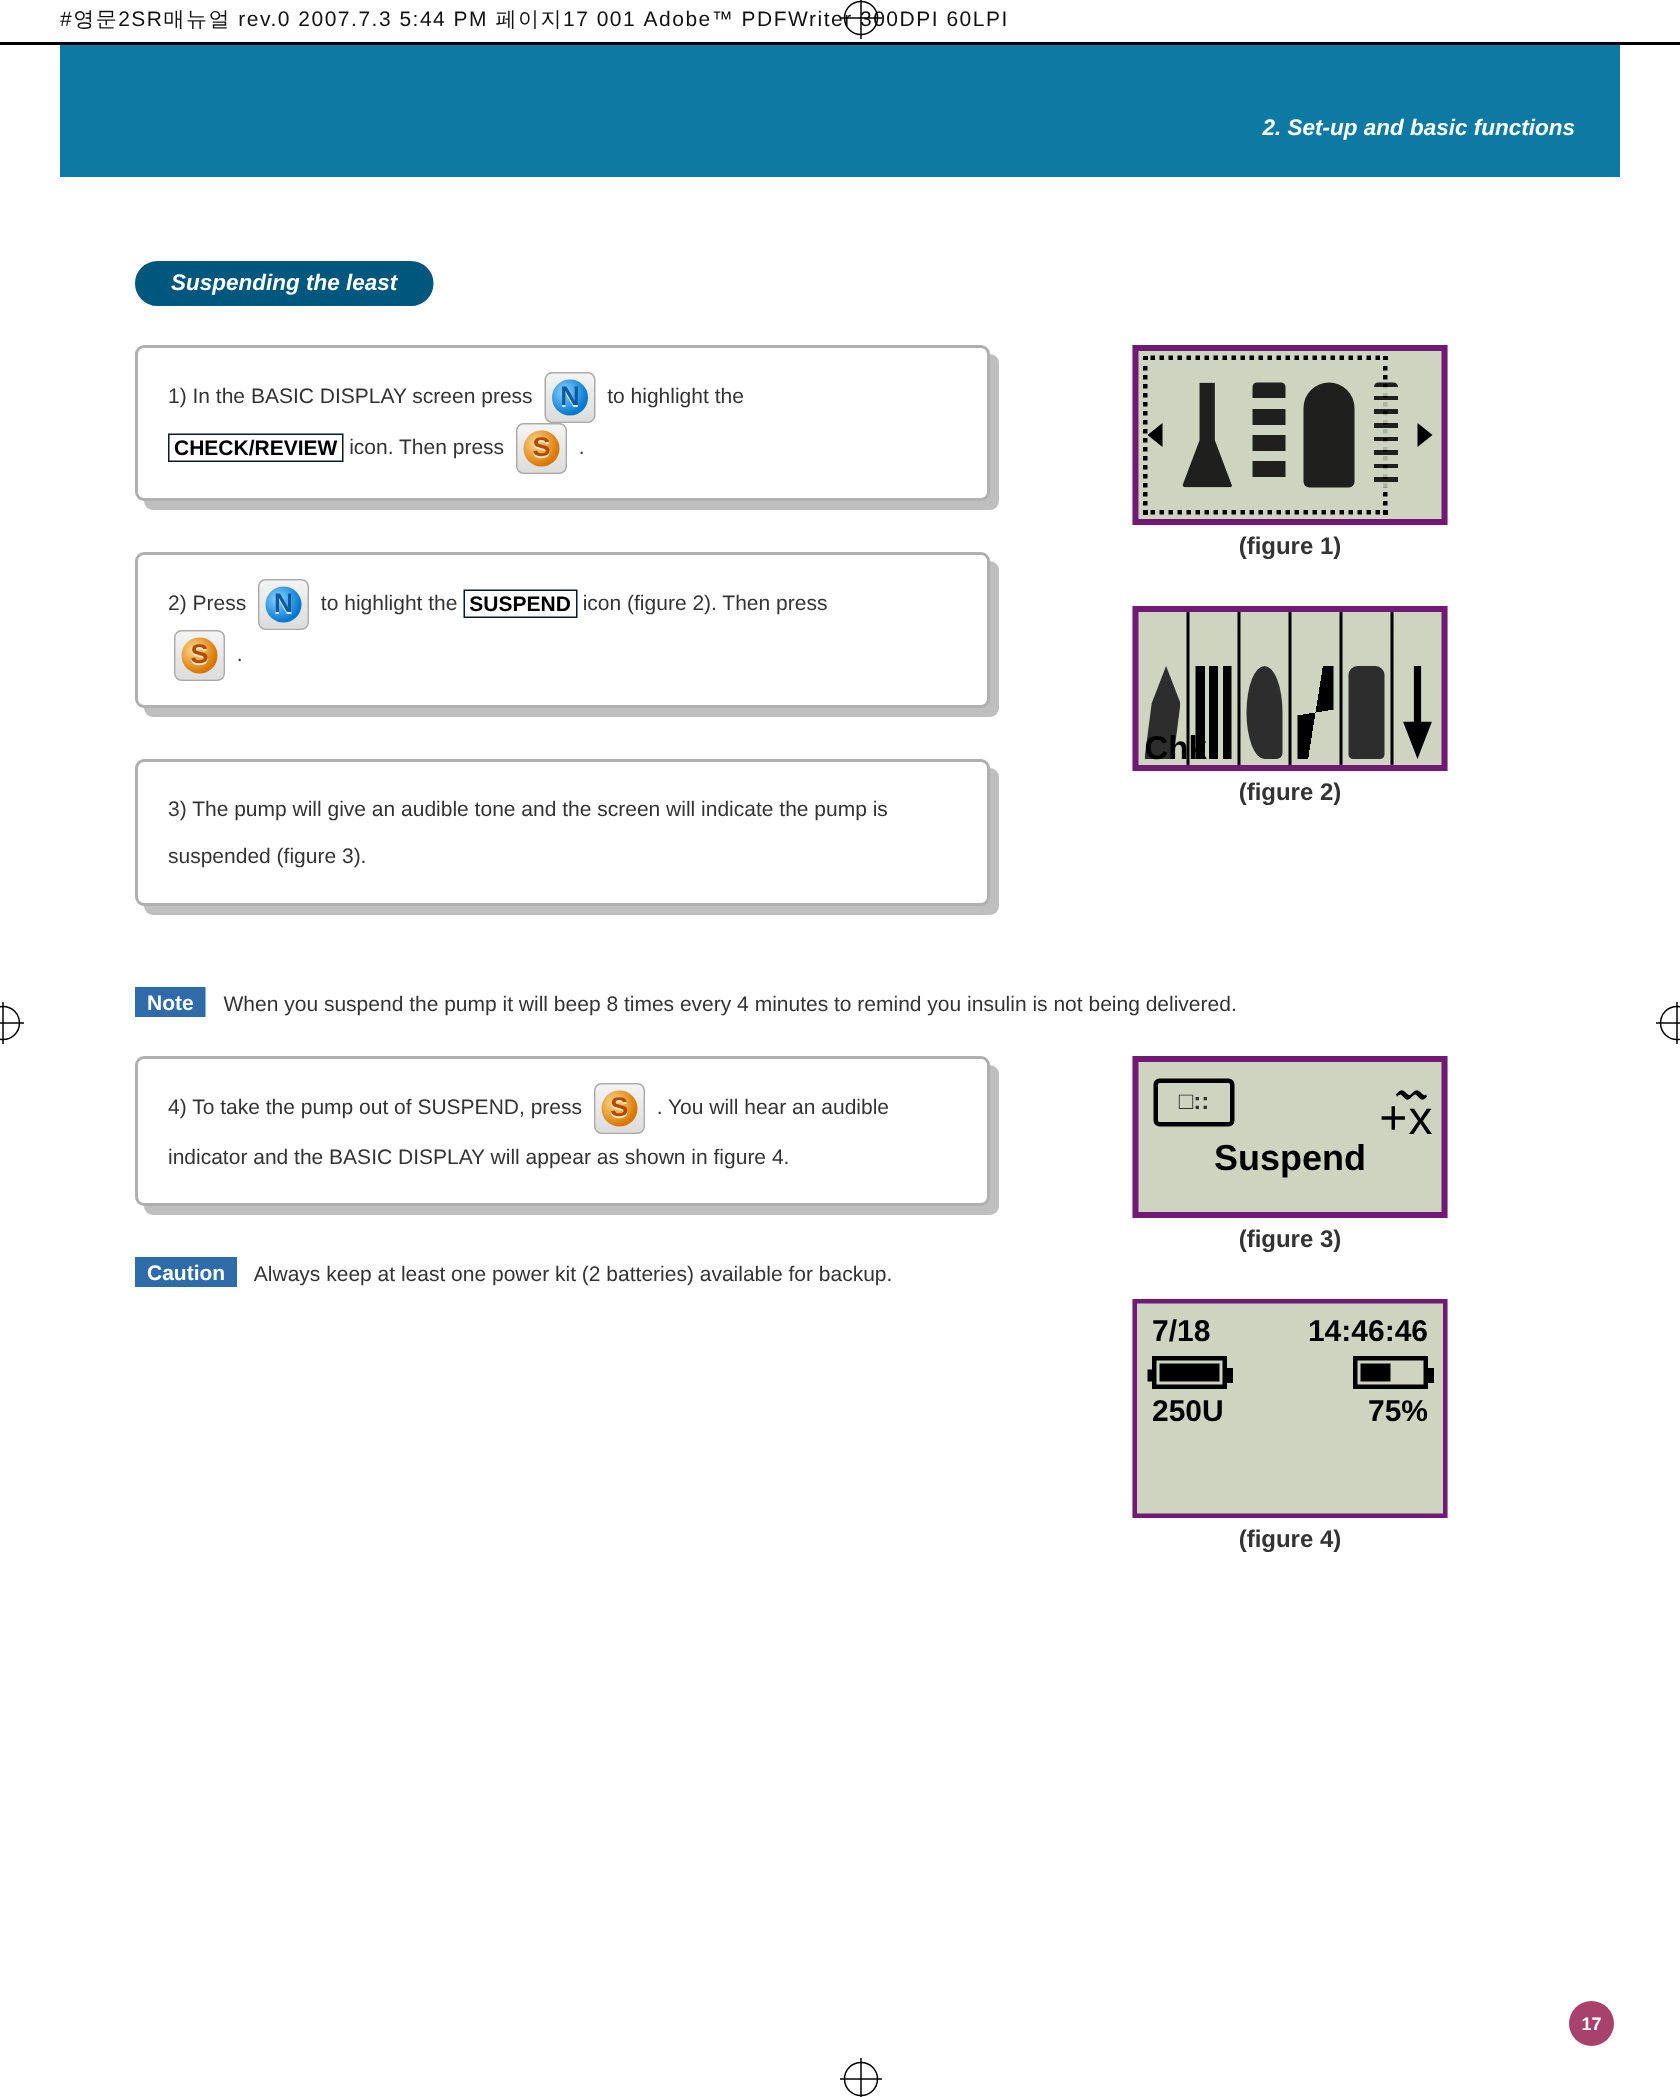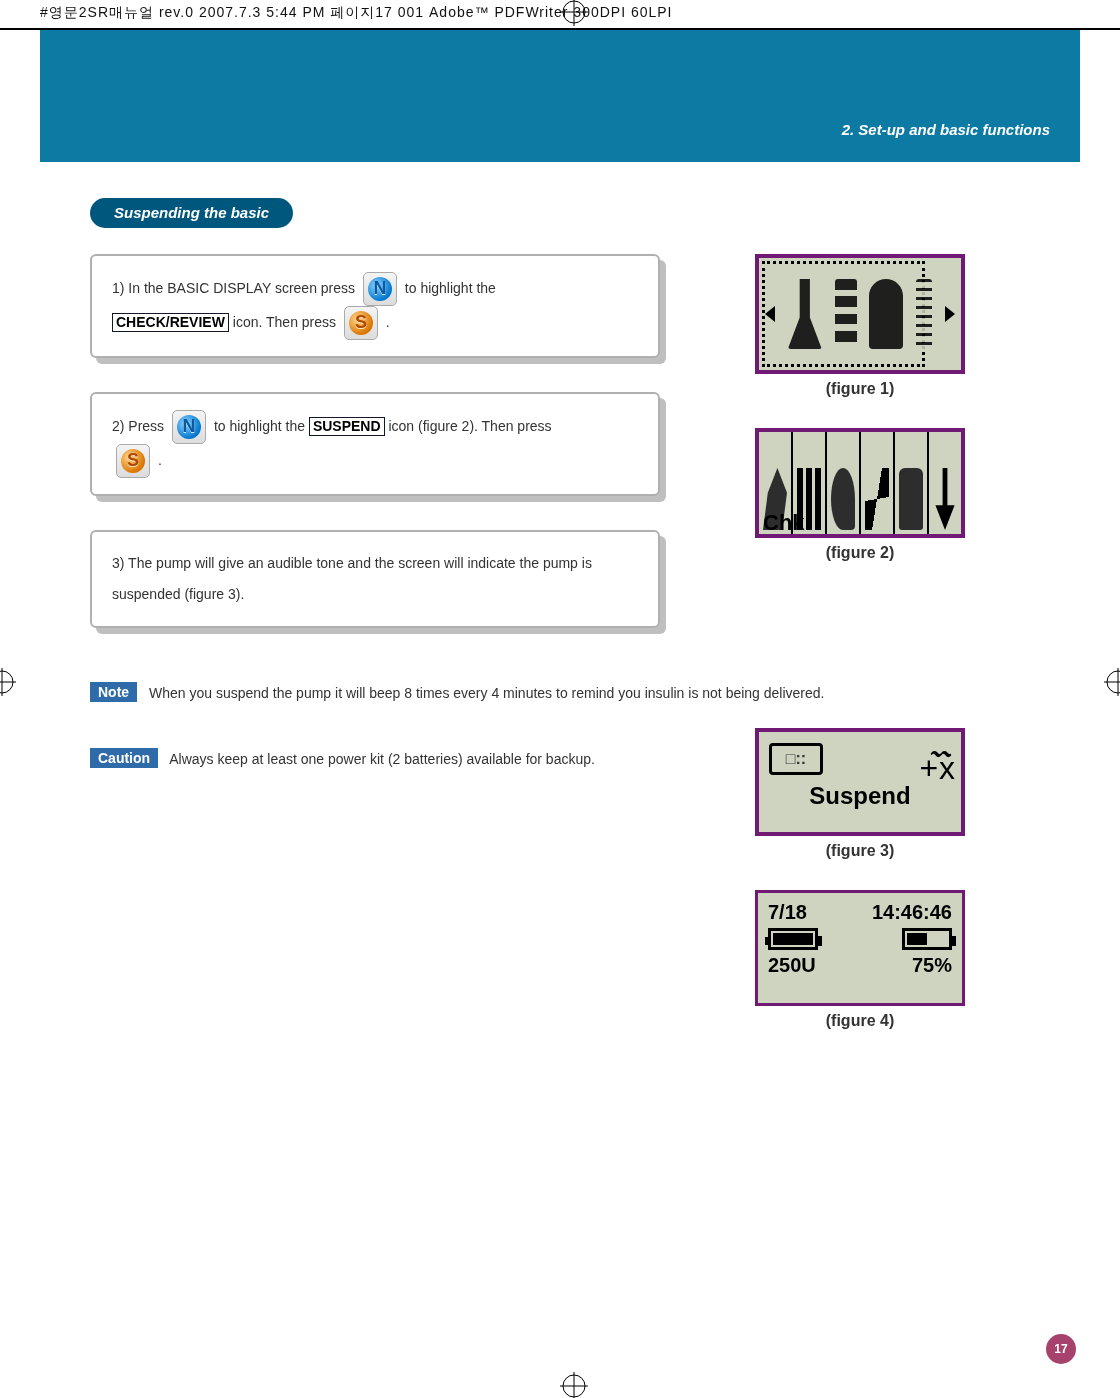--- a/index.html
+++ b/index.html
@@ -39,22 +39,22 @@
   .crop-bottom{
     position:absolute; bottom:-2px; left:560px;
   }
   .crop-left{ position:absolute; top:668px; left:-12px;}
   .crop-right{ position:absolute; top:668px; right:-12px;}
 
   .crop svg{display:block}
 
   .banner{
     background:var(--banner);
-    height:132px;
-    margin:0 40px 36px 40px;
+    height:88px;
+    margin:0 40px 56px 40px;
     position:relative;
   }
   .breadcrumb{
     position:absolute;
     right:30px;
     bottom:24px;
     color:#fff;
     font-weight:bold;
     font-style:italic;
     font-size:15px;
@@ -169,21 +169,21 @@
     display:inline-block;
   }
   .fig-caption{
     font-weight:bold;
     font-size:16px;
     margin-top:6px;
   }
   .fig1{ width:210px; height:120px; padding:6px; position:relative;}
   .fig2{ width:210px; height:110px; position:relative;}
   .fig3{ width:210px; height:108px; padding:8px 10px;}
-  .fig4{ width:210px; height:116px; padding:8px 10px; border-width:3px;}
+  .fig4{ width:210px; height:146px; padding:8px 10px; border-width:3px;}
 
   .fig1-row{display:flex;justify-content:space-between;align-items:center;height:100%}
   .fig-icon{width:34px;height:70px;background:#000;opacity:.85;border-radius:3px}
   .fig-icon.magn{clip-path:polygon(35% 0,65% 0,65% 55%,100% 100%,0 100%,35% 55%)}
   .fig-icon.person{border-radius:18px 18px 4px 4px}
   .fig-icon.bars{background:linear-gradient(#000 0 15%,transparent 15% 25%,#000 25% 40%,transparent 40% 50%,#000 50% 65%,transparent 65% 75%,#000 75% 90%,transparent 90%);width:22px}
   .fig-icon.scale{background:repeating-linear-gradient(#000 0 3px,var(--lcd) 3px 9px);width:16px}
   .fig-arrow{width:0;height:0;border-top:8px solid transparent;border-bottom:8px solid transparent;border-right:10px solid #000}
   .fig-arrow.r{border-right:none;border-left:10px solid #000}
   .dotbox{border:3px dotted #000;position:absolute;inset:3px 36px 3px 3px;}
@@ -263,21 +263,21 @@
         <line x1="0" y1="14" x2="28" y2="14" stroke="#000"></line>
       </svg>
   </span>
 
   <div class="banner">
     <div class="breadcrumb">2. Set-up and basic functions</div>
   </div>
 
   <div class="content">
 
-    <div class="section-pill">Suspending the basic</div>
+    <div class="section-pill">Suspending the least</div>
 
     <div class="two-col">
 
       <div class="steps-col">
 
         <div class="step-box">
           <div class="step-shadow"></div>
           <div class="step-inner">
             <span>1) In the BASIC DISPLAY screen press </span>
             <span class="btn-icon btn-n"><span class="circ"></span></span>
@@ -361,20 +361,28 @@
     
     <div class="note-line">
       <span class="label-box note-lbl">Note</span>
       <span>When you suspend the pump it will beep 8 times every 4 minutes to remind you insulin is not being delivered.</span>
     </div>
 
     <div class="two-col">
 
       <div class="steps-col">
 
+        <div class="step-box">
+          <div class="step-shadow"></div>
+          <div class="step-inner">
+            <span>4) To take the pump out of SUSPEND, press </span>
+            <span class="btn-icon btn-s"><span class="circ"></span></span>
+            <span> . You will hear an audible indicator and the BASIC DISPLAY will appear as shown in figure 4.</span>
+          </div>
+        </div>
 
         <div class="caution-line">
           <span class="label-box caution-lbl">Caution</span>
           <span>Always keep at least one power kit (2 batteries) available for backup.</span>
         </div>
       </div>
 
       <div class="fig-col">
 
         <div class="figure">

